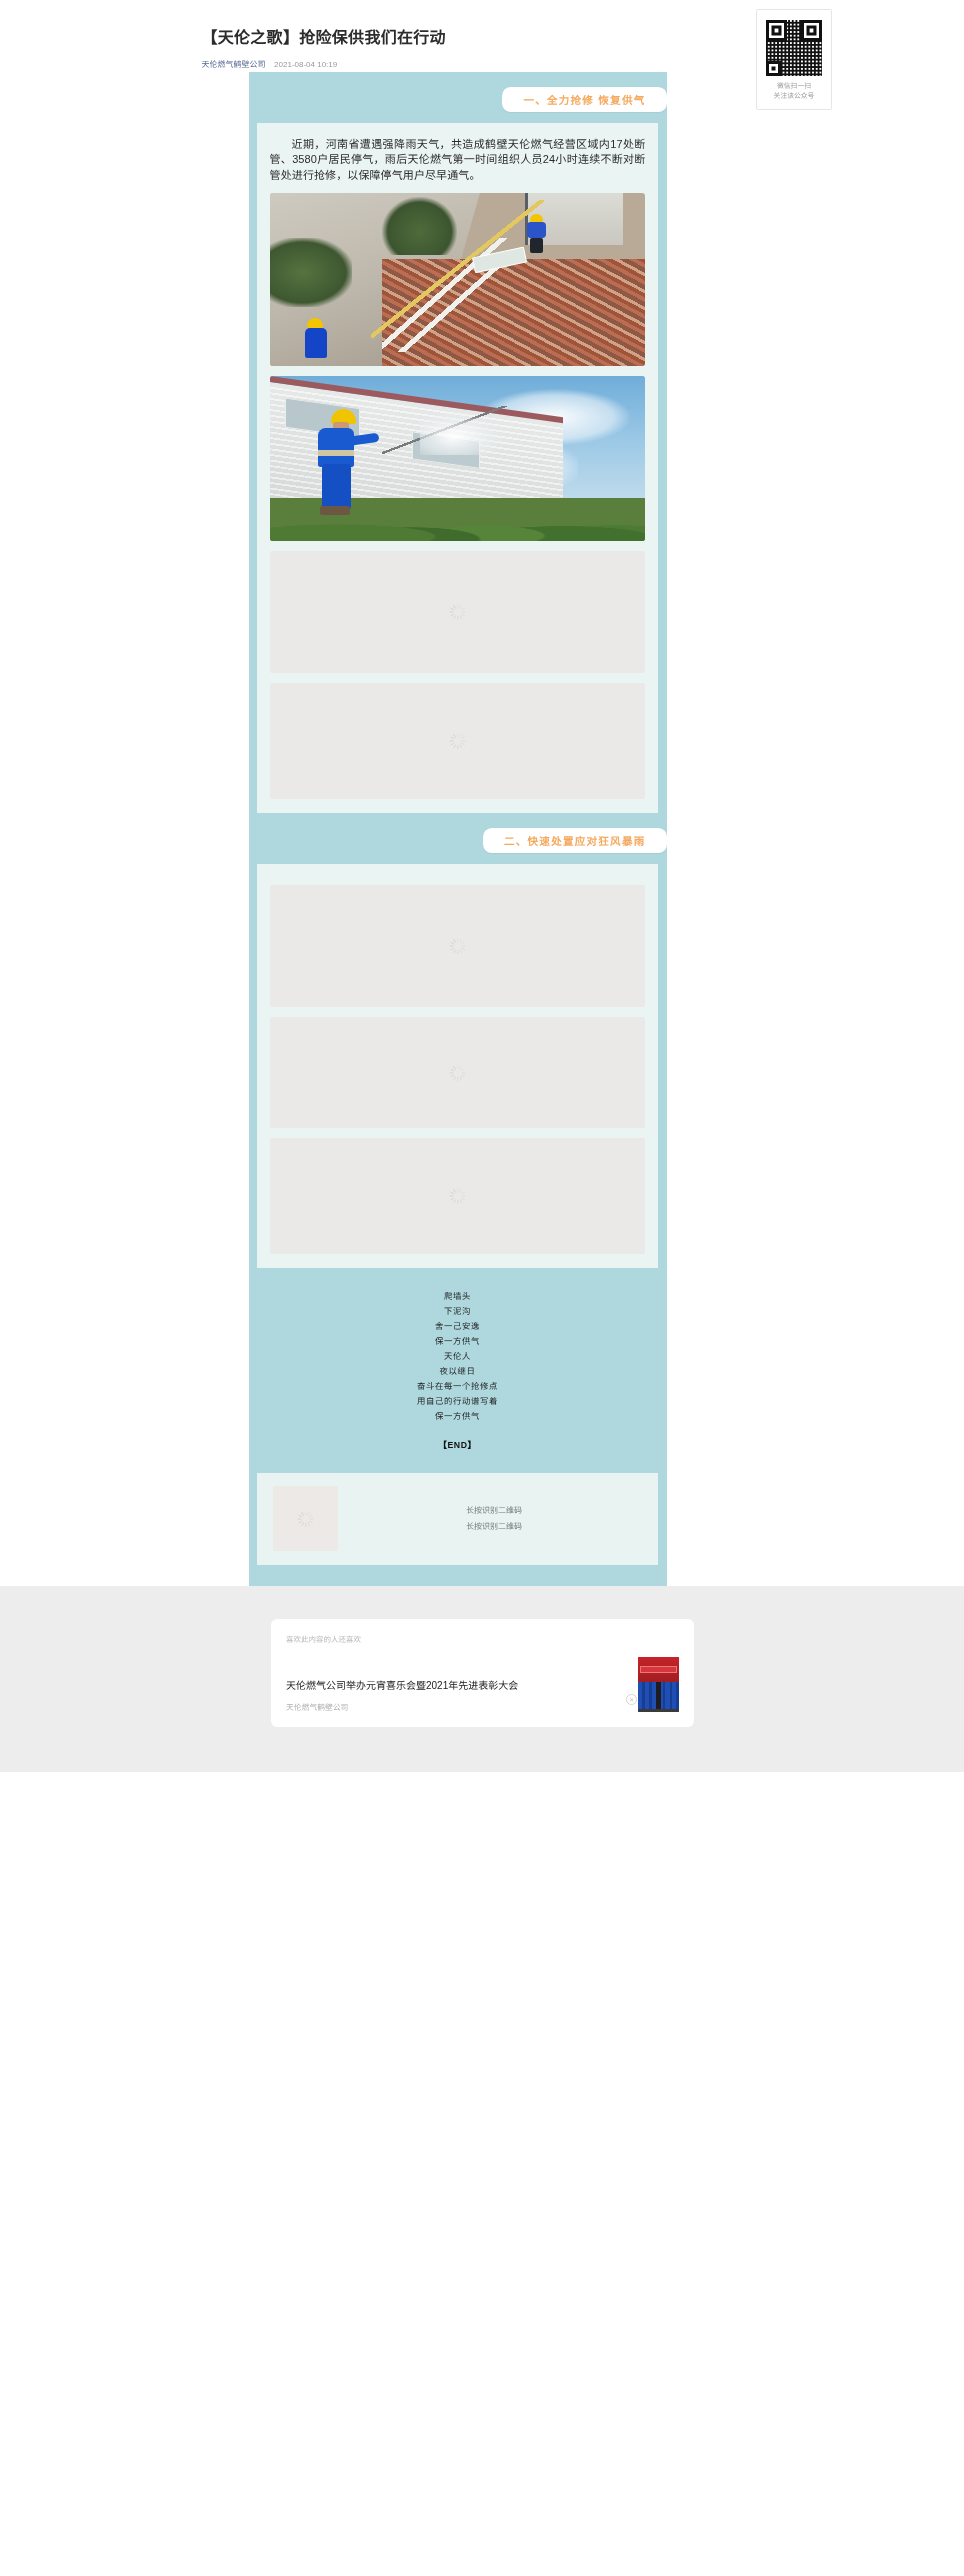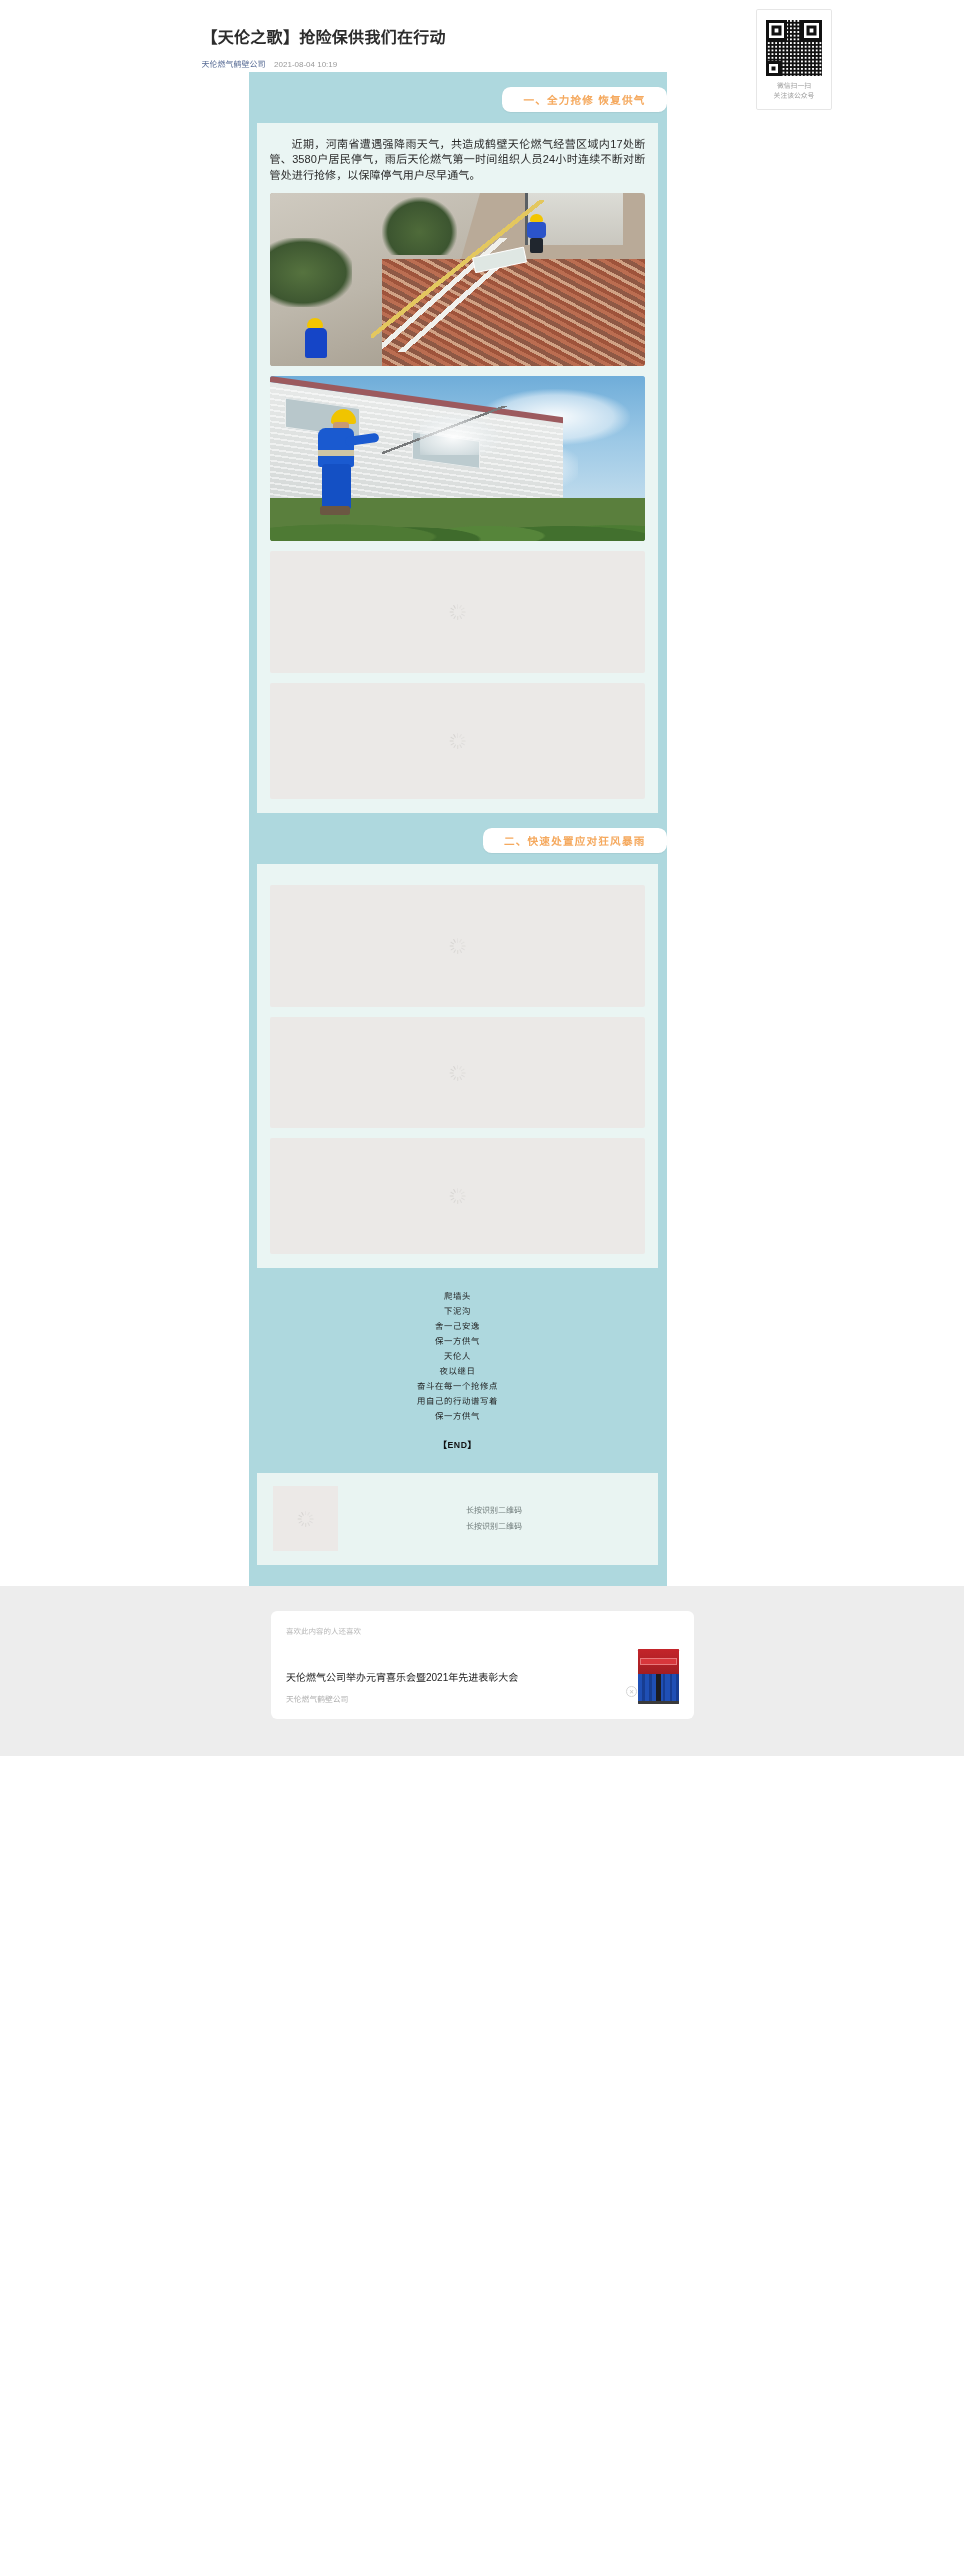--- a/index.html
+++ b/index.html
@@ -330,21 +330,21 @@
   .spacer-bottom { height: 21px; background: #aed8de; }
 
   
   .footer-area {
     background: #ededed;
     width: 965px;
     padding: 25px 0 37px 0;
   }
   .rec-card {
     width: 423px;
-    margin: 0 auto;
+    margin: 8px auto;
     background: #ffffff;
     border-radius: 6.2px;
     padding: 13.7px 15px 15px 15px;
     position: relative;
   }
   .rec-head {
     font-size: 7.5px;
     color: #b8b8b8;
     margin-bottom: 13.7px;
   }

